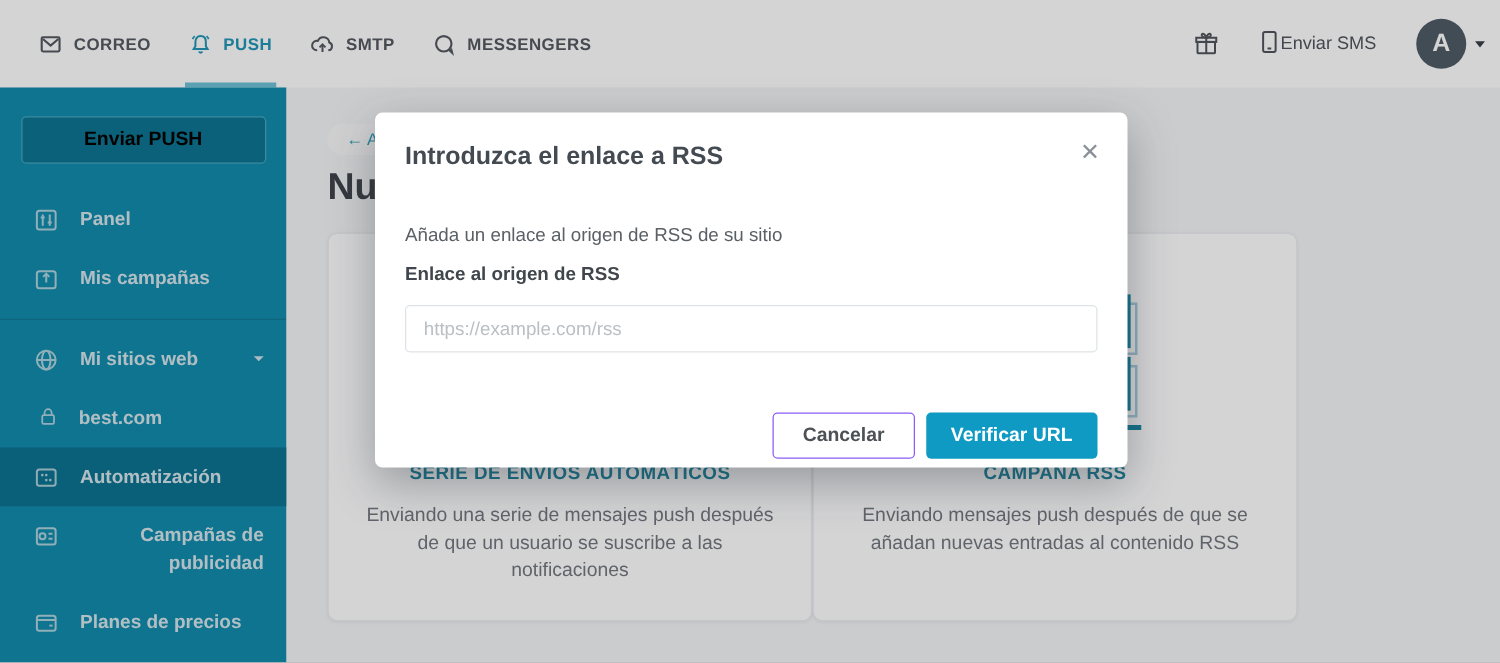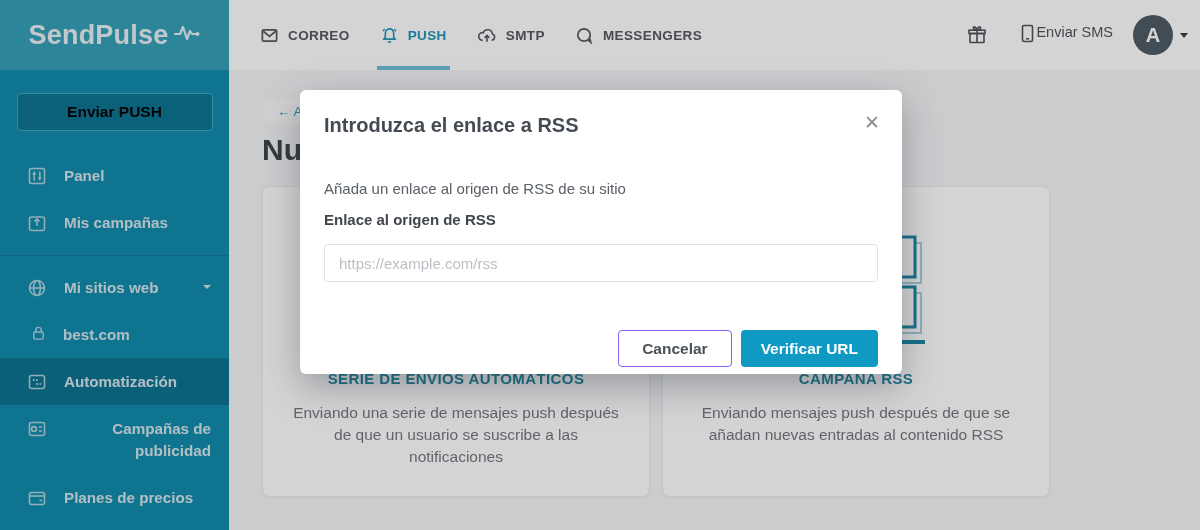--- a/index.html
+++ b/index.html
@@ -10,42 +10,42 @@
   .topbar { position:absolute; top:0; left:0; right:0; height:70px; background:#ffffff; display:flex; align-items:stretch; z-index:10; }
   .logo { width:229px; height:70px; background:#33A0B5; display:flex; align-items:center; justify-content:center; gap:6px; cursor:pointer; }
   .logo-text { color:#E7F1F3; font-size:27px; font-weight:bold; letter-spacing:0.2px; }
   .topnav { display:flex; align-items:stretch; margin-left:31px; gap:30px; }
   .topnav-item { position:relative; display:flex; align-items:center; gap:9px; color:#54585E; font-size:13.5px; font-weight:bold; letter-spacing:0.4px; cursor:pointer; }
   .topnav-item svg { display:block; }
   .topnav-item.active { color:#1F96B4; }
   .topnav-item.active::after { content:""; position:absolute; left:-3px; right:-3px; bottom:0; height:4px; background:#6DC1D6; }
   .top-right { margin-left:auto; display:flex; align-items:center; padding-right:12px; }
   .gift-btn { color:#4F545A; cursor:pointer; display:flex; margin-right:33px; }
-  .sms-btn { display:flex; align-items:flex-start; gap:1px; color:#4F545A; font-size:14.5px; cursor:pointer; margin-right:20px; }
+  .sms-btn { display:flex; align-items:center; gap:1px; color:#4F545A; font-size:14.5px; cursor:pointer; margin-right:32px; }
   .avatar-wrap { display:flex; align-items:center; gap:7px; cursor:pointer; }
   .avatar { width:40px; height:40px; border-radius:50%; background:#4E5A64; color:#fff; font-size:20px; font-weight:bold; display:flex; align-items:center; justify-content:center; }
   .caret-down { width:0; height:0; border-left:4.5px solid transparent; border-right:4.5px solid transparent; border-top:5px solid #3A3F44; }
 
   
   .sidebar { position:absolute; top:70px; left:0; bottom:0; width:229px; background:#108BAA; z-index:10; }
   .cta-btn { display:block; margin:23px auto 0; width:196px; height:38px; background:#0C7490; border:1px solid #43A7BE; border-radius:4px; color:#000000; font-family:inherit; font-size:15.5px; font-weight:bold; cursor:pointer; }
   .side-nav { margin-top:21px; }
   .side-item { display:flex; align-items:flex-start; padding:13px 18px 13px 27px; gap:17px; color:#D5E6EC; font-size:15.2px; font-weight:bold; line-height:1.4; cursor:pointer;text-align:right; }
   .side-item .ic { width:20px; flex-shrink:0; margin-top:1px; opacity:0.8; display:flex; }
   .side-item.active { background:#0B7390; }
   .side-item.sub { padding-left:29px; }
   .side-item.sub .ic { width:15px; margin-left:2px; }
   .side-sep { height:1px; background:rgba(0,0,0,0.12); margin:8px 0; }
   .side-caret { margin-left:auto; margin-top:8px; width:0; height:0; border-left:4px solid transparent; border-right:4px solid transparent; border-top:4.5px solid #CFE2E8; }
 
   
   .content { position:absolute; left:229px; top:70px; right:0; bottom:0; background:#F5F6F7; padding:29px 33px; }
   .breadcrumb { display:inline-flex; align-items:center; padding:5px 15px; border-radius:14px; background:#FAFBFB; color:#2D9CB4; font-size:13.5px; cursor:pointer; }
   .page-title { margin-top:9px; font-size:30px; font-weight:bold; color:#3E434A; }
-  .cards { display:flex; gap:12px; margin-top:19px; }
+  .cards { display:flex; gap:0; margin-top:19px; }
   .card { position:relative; width:388px; height:311px; background:#ffffff; border:1px solid #ECEEF0; border-radius:8px; box-shadow:0 1px 3px rgba(0,0,0,0.05); cursor:pointer; }
   .card-heading { position:absolute; top:183px; left:0; right:0; text-align:center; color:#1E86A0; font-size:15px; font-weight:bold; letter-spacing:0.4px; }
   .card-body { position:absolute; top:215px; left:24px; right:24px; text-align:center; color:#73787E; font-size:15.5px; line-height:1.42; }
   .flowgraphic { position:absolute; left:130px; top:45px; }
 
   
   .overlay { position:absolute; inset:0; background:rgba(10,13,15,0.175); z-index:40; }
   .modal { position:absolute; left:300px; top:90px; width:602px; height:284px; background:#ffffff; border-radius:6px; box-shadow:0 12px 36px rgba(40,45,55,0.35); z-index:60; }
   .modal-head { display:flex; align-items:flex-start; justify-content:space-between; padding:23px 20px 0 24px; }
   .modal-title { font-size:20px; color:#434A51; line-height:24px; }
@@ -58,29 +58,20 @@
   .btn { height:37px; border-radius:4px; font-family:inherit; font-size:15.5px; font-weight:bold; cursor:pointer; }
   .btn-cancel { background:#ffffff; border:1px solid #8b5cf6; color:#4C5156; padding:0 23px; }
   .btn-primary { background:#0F9AC3; border:none; color:#ffffff; padding:0 20px; }
 </style>
 </head>
 <body>
 
 <div class="app">
 
   <header class="topbar">
-    <div class="logo">
-      <span class="logo-text">SendPulse</span>
-      <span>
-        <svg width="26" height="18" viewBox="0 0 26 18" fill="none">
-            <polyline points="1,10 6,10 9,3 13,15 16,7 18,10 22,10" stroke="#E7F1F3" stroke-width="2.2" stroke-linecap="round" stroke-linejoin="round"></polyline>
-            <circle cx="23.5" cy="10" r="2" fill="#E7F1F3"></circle>
-          </svg>
-      </span>
-    </div>
 
     <nav class="topnav">
       <div class="topnav-item">
         <span>
           <svg width="19" height="19" viewBox="0 0 20 20" fill="none" stroke="currentColor" stroke-width="1.8">
               <rect x="2.5" y="4" width="15" height="12" rx="1.2"></rect>
               <polyline points="3.5,5.5 10,11 16.5,5.5"></polyline>
             </svg>
         </span>
         <span>CORREO</span>

